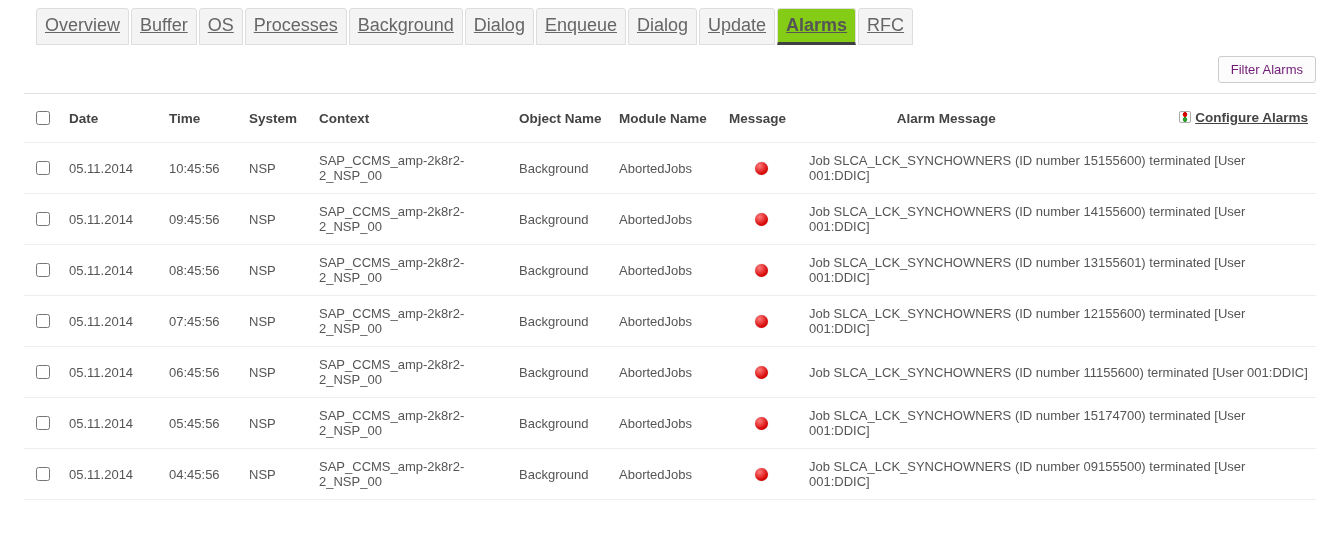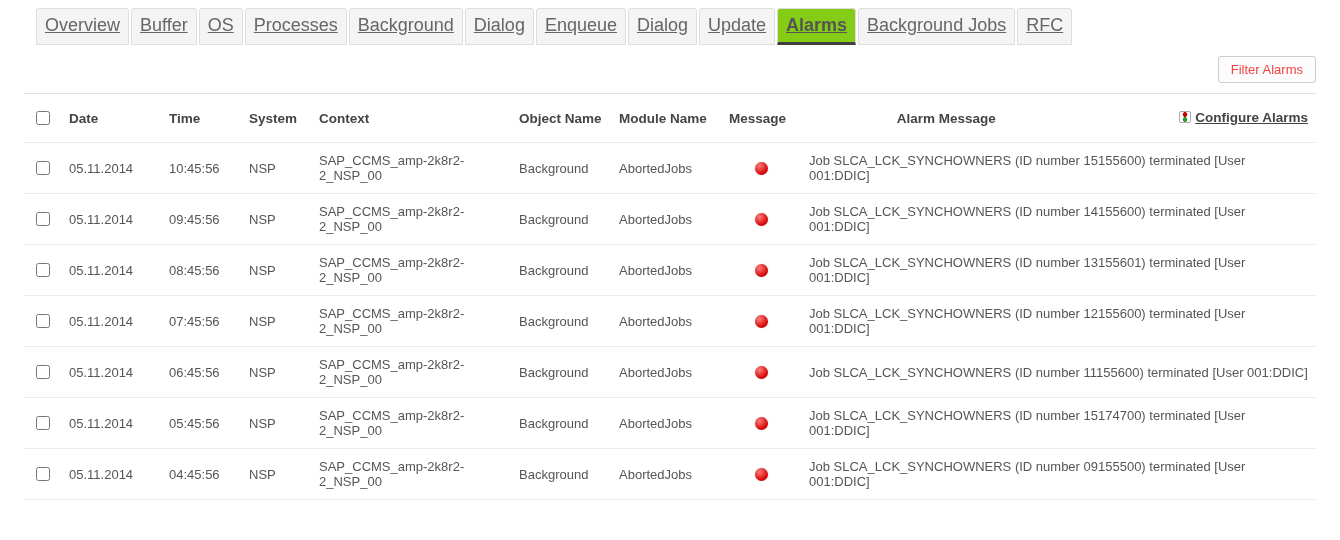--- a/index.html
+++ b/index.html
@@ -39,21 +39,21 @@
   .toolbar {
     display: flex;
     justify-content: flex-end;
     margin-bottom: 10px;
   }
   .btn {
     padding: 5px 12px;
     background: #fcfcfc;
     border: 1px solid #ccc;
     border-radius: 3px;
-    color: #ef4444;
+    color: #701a75;
     font-size: 13px;
     cursor: pointer;
   }
   table {
     width: 100%;
     border-collapse: collapse;
     border-top: 1px solid #e0e0e0;
   }
   th, td {
     text-align: left;
@@ -126,21 +126,20 @@
     <div class="tab">Overview</div>
     <div class="tab">Buffer</div>
     <div class="tab">OS</div>
     <div class="tab">Processes</div>
     <div class="tab">Background</div>
     <div class="tab">Dialog</div>
     <div class="tab">Enqueue</div>
     <div class="tab">Dialog</div>
     <div class="tab">Update</div>
     <div class="tab active">Alarms</div>
-    <div class="tab">Background Jobs</div>
     <div class="tab">RFC</div>
   </div>
 
 <div class="toolbar">
   <button class="btn">Filter Alarms</button>
 </div>
 
 <table>
   <thead>
     <tr>

